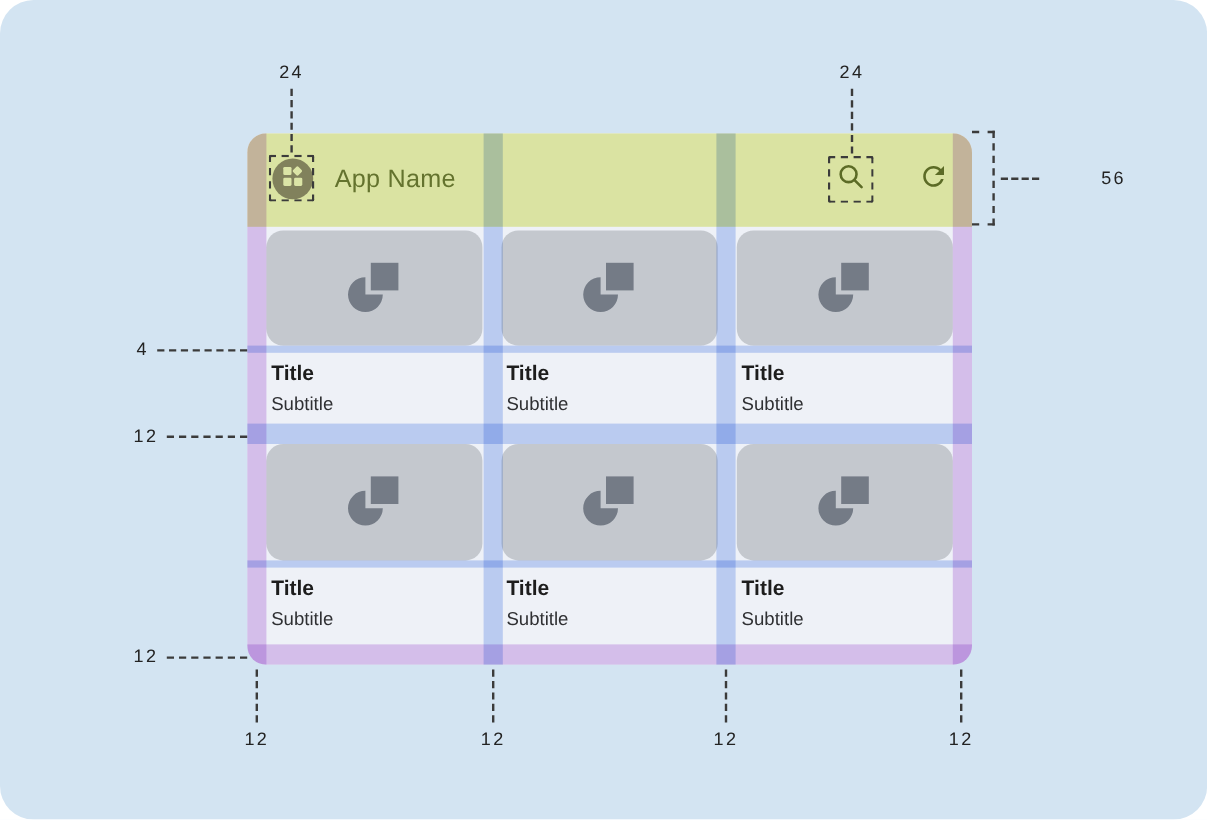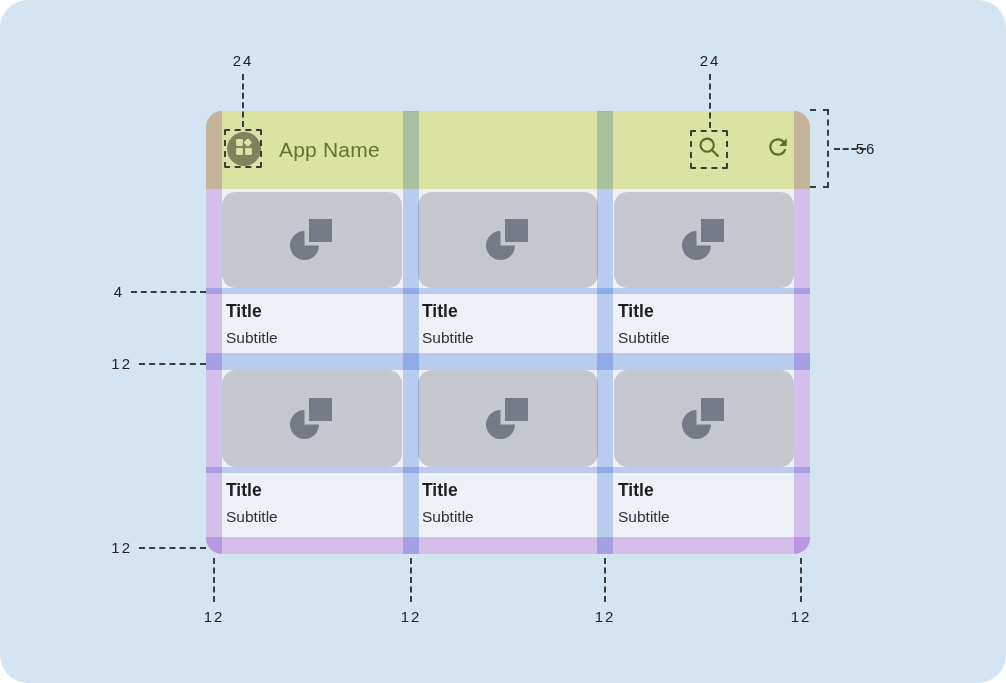--- a/index.html
+++ b/index.html
@@ -177,21 +177,21 @@
   <div class="lbl" style="left:221px;top:52px;">24</div>
   <div class="dash-v" style="left:242px;top:74px;height:53px;"></div>
 
   <div class="lbl" style="left:688px;top:52px;">24</div>
   <div class="dash-v" style="left:709px;top:74px;height:54px;"></div>
 
   <div class="dash-h" style="left:810px;top:109px;width:19px;"></div>
   <div class="dash-h" style="left:810px;top:186px;width:19px;"></div>
   <div class="dash-v" style="left:827px;top:109px;height:79px;"></div>
   <div class="dash-h" style="left:834px;top:148px;width:32px;"></div>
-  <div class="lbl" style="left:844px;top:140px;">56</div>
+  <div class="lbl" style="left:906px;top:140px;">56</div>
 
   <div class="lbl r" style="left:80px;top:283px;">4</div>
   <div class="dash-h" style="left:131px;top:291px;width:75px;"></div>
 
   <div class="lbl r" style="left:88px;top:355px;">12</div>
   <div class="dash-h" style="left:139px;top:363px;width:67px;"></div>
 
   <div class="lbl r" style="left:88px;top:539px;">12</div>
   <div class="dash-h" style="left:139px;top:547px;width:67px;"></div>
 

